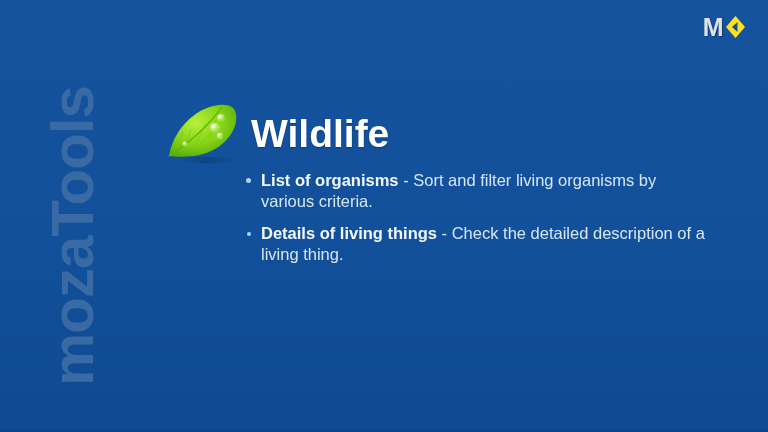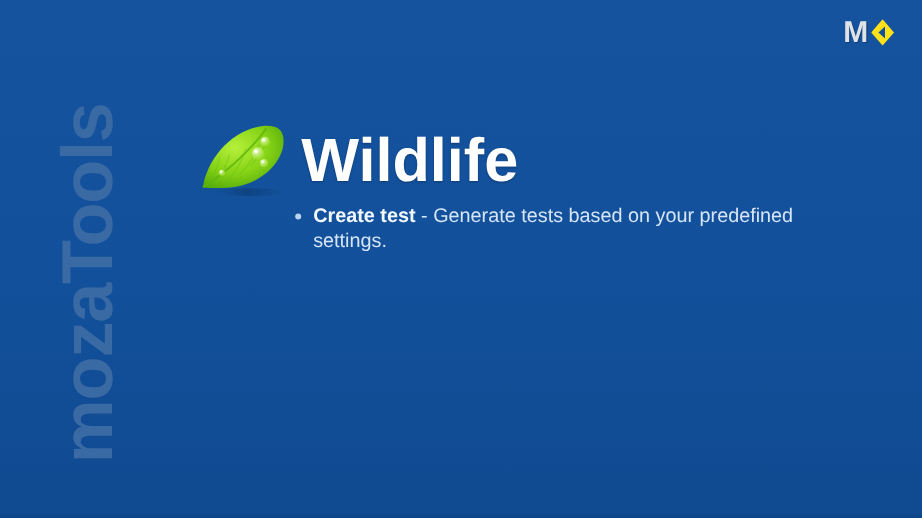--- a/index.html
+++ b/index.html
@@ -90,21 +90,21 @@
     position: relative;
     width: 82px;
     height: 72px;
     flex: 0 0 auto;
   }
   #leaf-wrap svg { display: block; }
 
   #page-title {
     margin-left: 6px;
     color: #ffffff;
-    font-size: 51px;
+    font-size: 39px;
     font-weight: bold;
     letter-spacing: 0px;
     line-height: 44px;
     white-space: nowrap;
     text-shadow: 0 1px 2px rgba(0,0,0,0.28);
   }
 
   
   #feature-list {
     position: absolute;
@@ -205,24 +205,30 @@
         <circle cx="55.9" cy="36.8" r="1.1" fill="#ffffff" opacity="0.8"></circle>
         <circle cx="22" cy="46" r="2.6" fill="url(#dropGrad)"></circle>
         <circle cx="21.2" cy="45.1" r="0.9" fill="#ffffff" opacity="0.8"></circle>
       </svg>
     </div>
     <div id="page-title">Wildlife</div>
   </div>
 
   <div id="feature-list">
 
-
-
-    <div class="feature-item spaced">
+    <div class="feature-item">
       <span class="bullet-dot"></span>
-      <span class="feature-term">Create test</span>
+      <span class="feature-term">List of organisms</span>
       <span class="feature-sep">-</span>
-      <span class="feature-desc">Generate tests based on your predefined settings.</span>
+      <span class="feature-desc">Sort and filter living organisms by various criteria.</span>
     </div>
 
+    <div class="feature-item">
+      <span class="bullet-dot small"></span>
+      <span class="feature-term">Details of living things</span>
+      <span class="feature-sep">-</span>
+      <span class="feature-desc">Check the detailed description of a living thing.</span>
+    </div>
+
+
   </div>
 
 </div>
 
 </body></html>

